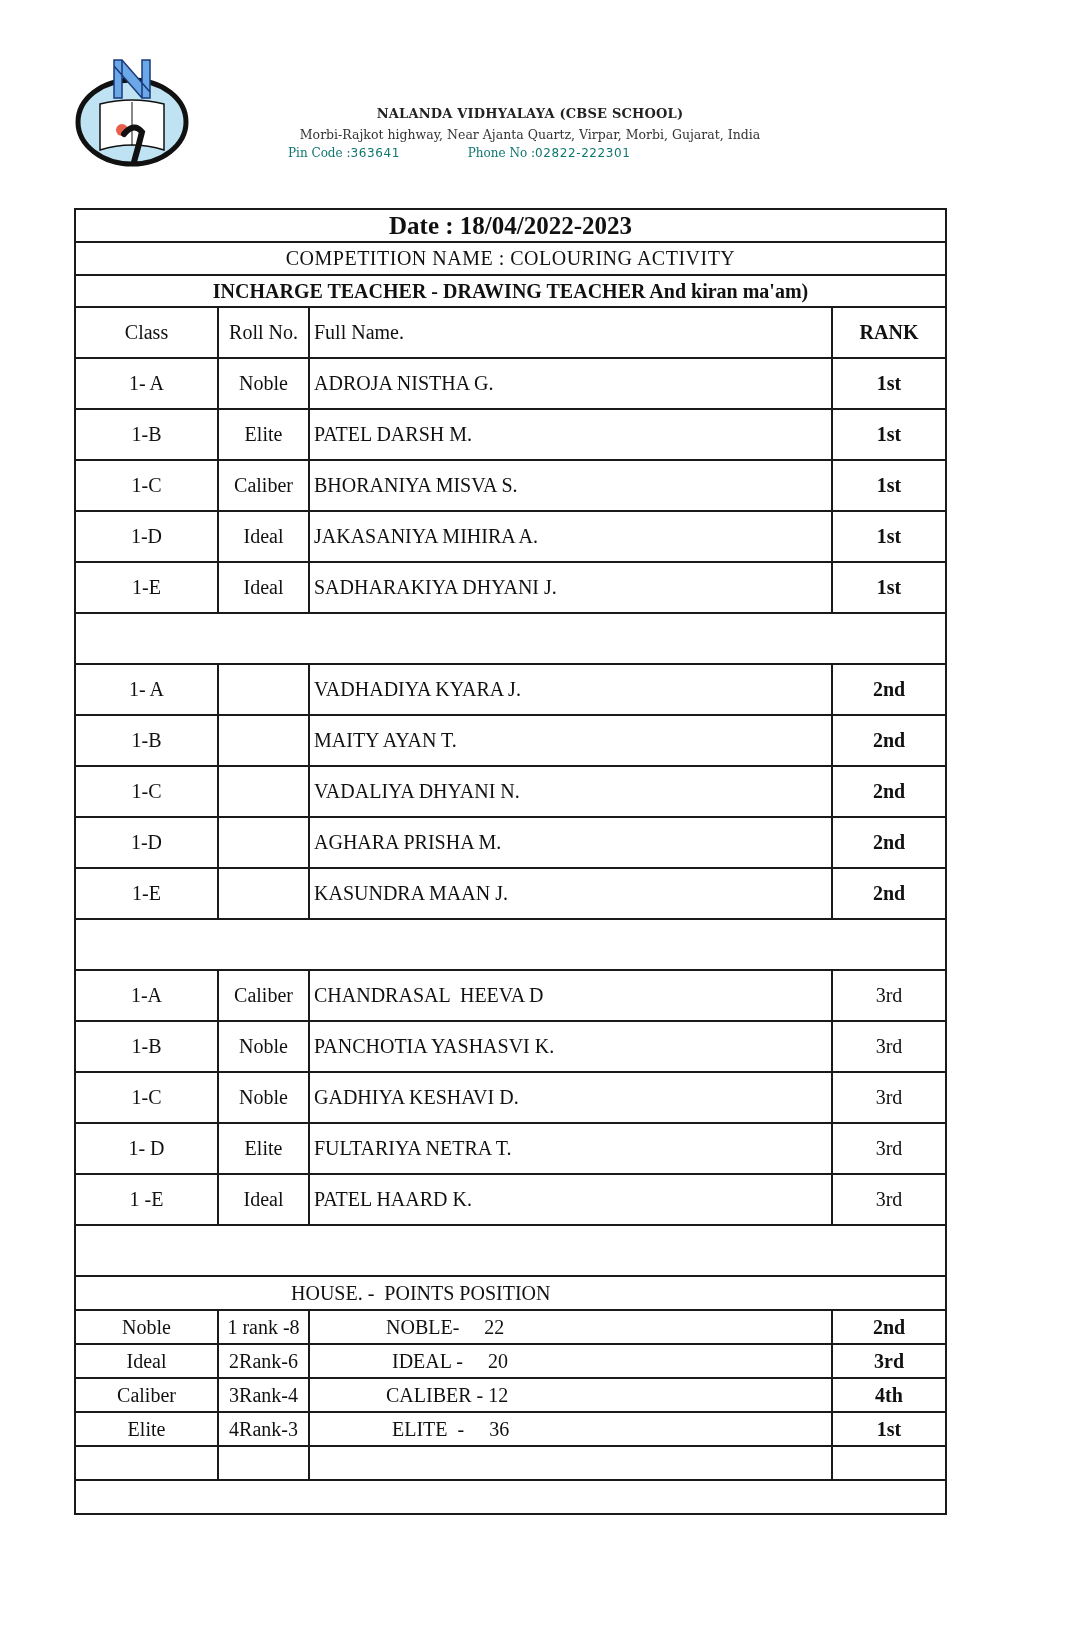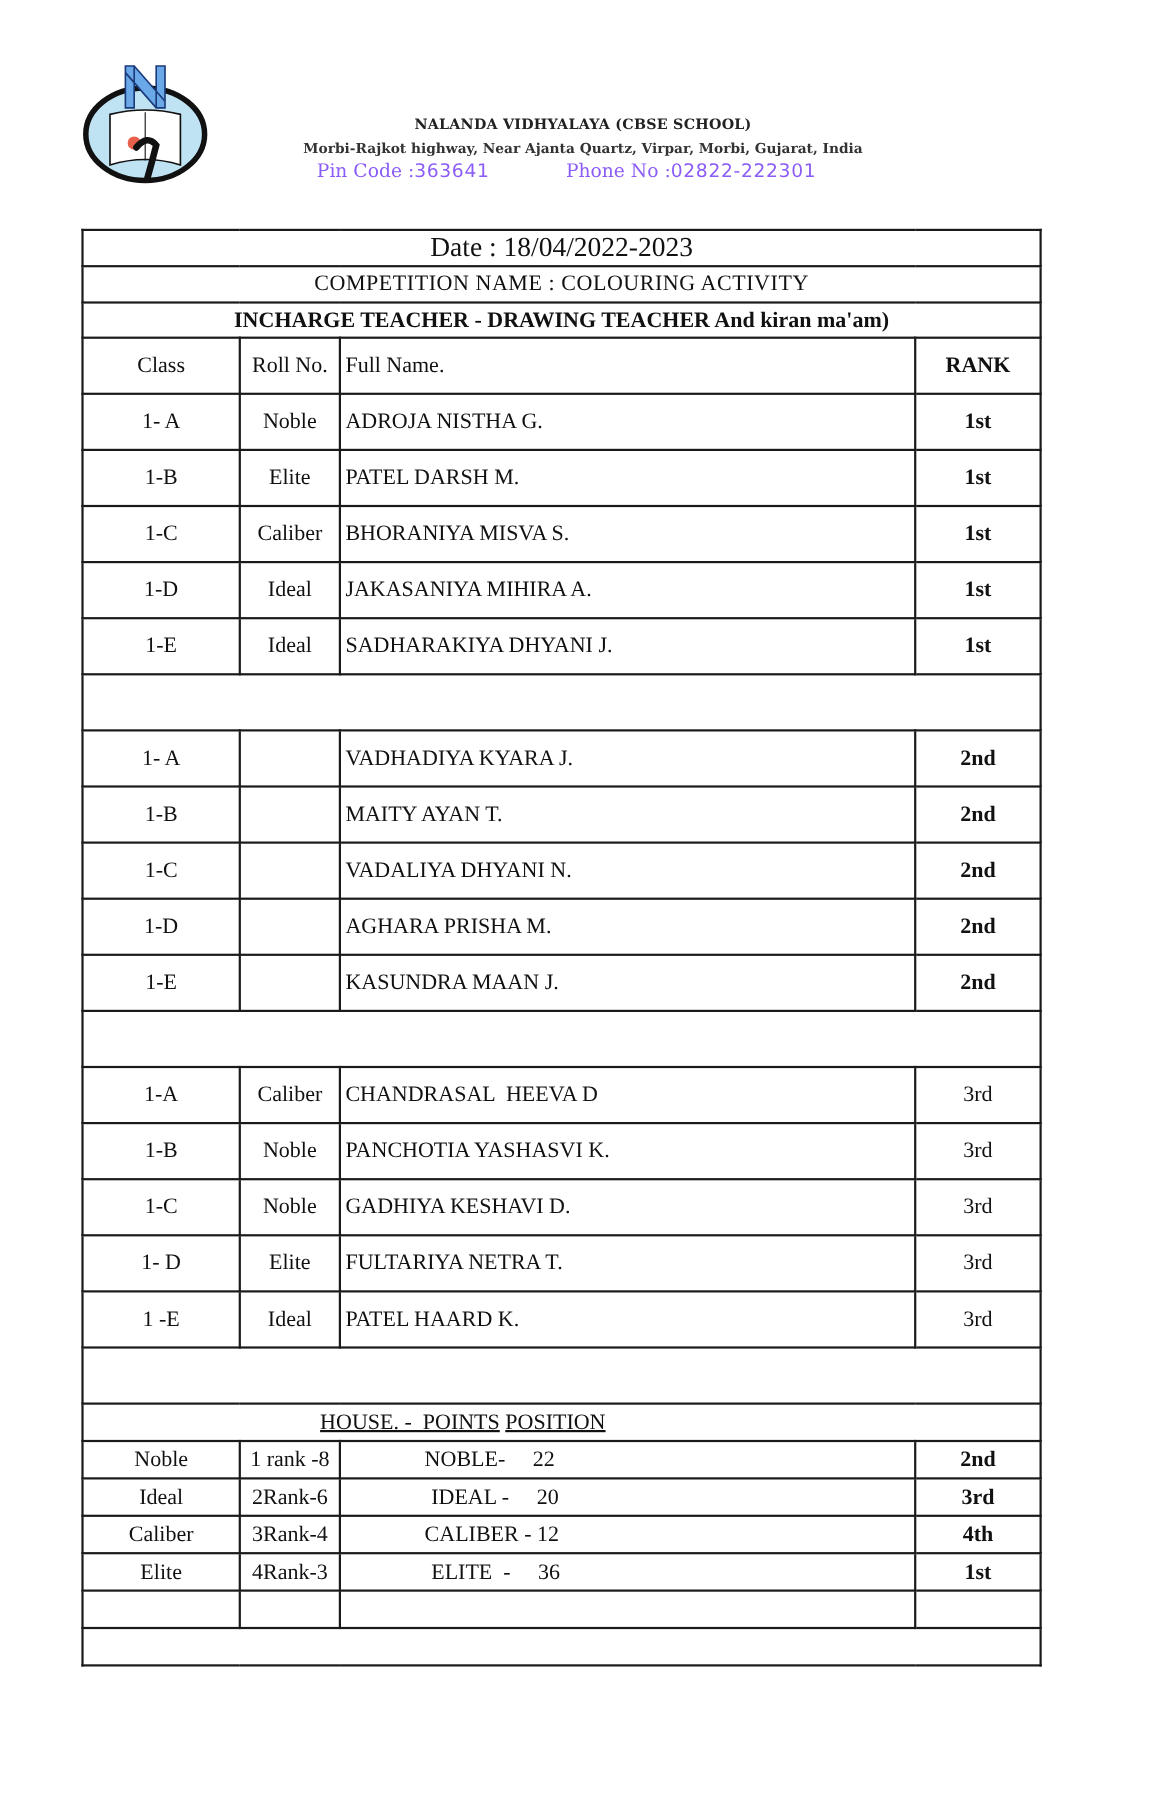--- a/index.html
+++ b/index.html
@@ -2,45 +2,45 @@
 <html><head>
 <meta charset="utf-8">
 <style>
   html, body { margin: 0; padding: 0; background: #ffffff; }
   body { width: 1068px; height: 1650px; position: relative; font-family: "DejaVu Serif", "Liberation Serif", serif; color: #111; overflow: hidden; }
 
   .logo { position: absolute; left: 72px; top: 58px; width: 120px; height: 110px; }
 
   .school-head { position: absolute; left: 262px; top: 106px; width: 536px; text-align: center; }
   .school-name { font-family: "DejaVu Serif", serif; font-weight: bold; font-size: 13px; color: #222; letter-spacing: 0.2px; }
-  .school-addr { font-size: 12.5px; color: #333; margin-top: 6px; white-space: nowrap; font-weight: bold; }
-  .school-contact { font-size: 17px; color: #8b5cf6; margin-top: 4px; text-align: left; padding-left: 26px; white-space: nowrap; }
+  .school-addr { font-size: 12.5px; color: #333; margin-top: 6px; white-space: nowrap; }
+  .school-contact { font-size: 12px; color: #0f766e; margin-top: 4px; text-align: left; padding-left: 26px; white-space: nowrap; }
   .school-contact .num { font-family: "DejaVu Sans", sans-serif; letter-spacing: 0.6px; }
   .school-contact .phone { margin-left: 64px; }
 
   table.sheet { position: absolute; left: 74px; top: 208px; width: 871px; border-collapse: collapse; table-layout: fixed; }
   table.sheet td { border: 2px solid #1a1a1a; padding: 0; font-family: "Liberation Serif", serif; font-size: 20px; vertical-align: middle; }
   col.c-class { width: 143px; }
   col.c-roll { width: 91px; }
   col.c-name { width: 523px; }
   col.c-rank { width: 114px; }
 
-  .r-title td { height: 31px; text-align: center; font-weight: normal; font-size: 24px; font-family: "DejaVu Serif", serif; border-radius: 11px; }
+  .r-title td { height: 31px; text-align: center; font-weight: bold; font-size: 24px; font-family: "DejaVu Serif", serif; border-radius: 11px; }
   .r-title td span { font-family: "Liberation Serif", serif; font-size: 25px; }
   .r-comp td { height: 31px; text-align: center; font-family: "Liberation Serif", serif; font-size: 22px; letter-spacing: 0.5px; }
   .r-incharge td { height: 30px; text-align: center; font-weight: bold; font-size: 18px; font-family: "Liberation Serif", serif; margin-left: 24px; }
   .r-main td { height: 49px; }
   .r-spacer td { height: 49px; }
   .center { text-align: center; }
   .name { padding-left: 4px !important; text-align: left; }
   .bold { font-weight: bold; border-radius: 25px; }
   .r-househead td { height: 32px; font-size: 20px; }
   .r-house td { height: 32px; font-size: 20px; }
   .hp { padding-left: 76px !important; white-space: pre; }
-  .hh { white-space: pre; text-decoration: underline; }
+  .hh { white-space: pre; }
 </style>
 </head>
 <body>
 
 <svg class="logo" viewBox="0 0 120 110">
   <ellipse cx="60" cy="64" rx="54" ry="42" fill="#bfe3f3" stroke="#111" stroke-width="5"></ellipse>
   <path d="M28 46 L28 92 Q60 82 92 92 L92 46 Q60 38 28 46 Z" fill="#ffffff" stroke="#111" stroke-width="1.5"></path>
   <path d="M60 44 L60 88" stroke="#111" stroke-width="1"></path>
   <circle cx="50" cy="72" r="6" fill="#e8604c"></circle>
   <path d="M52 76 Q62 64 70 74 Q66 90 62 104" fill="none" stroke="#111" stroke-width="6" stroke-linecap="round"></path>

